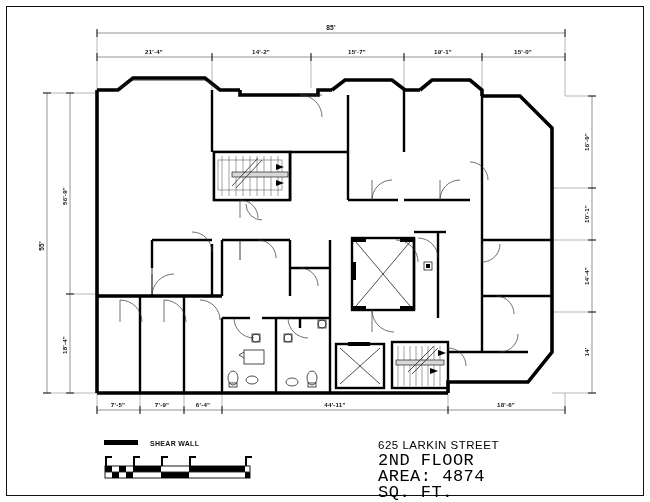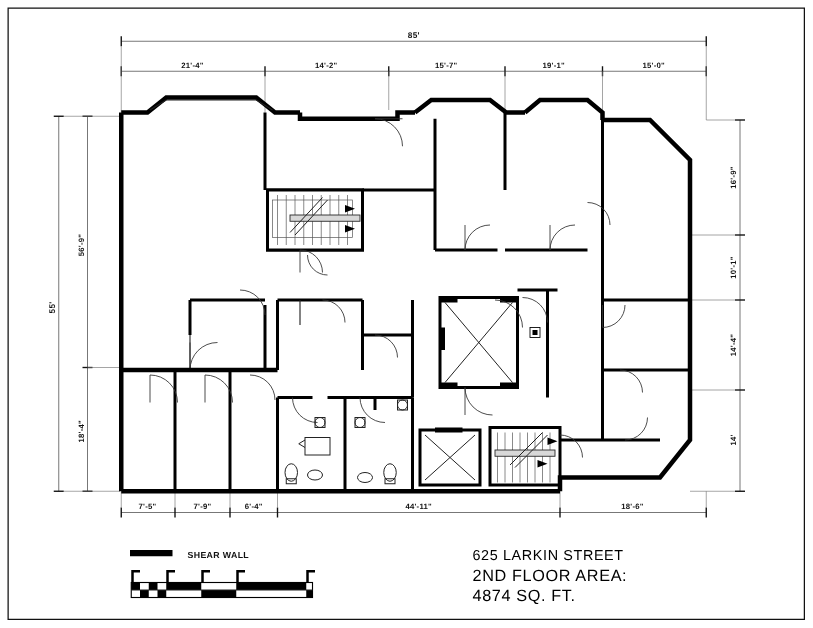--- a/index.html
+++ b/index.html
@@ -375,16 +375,16 @@
         <rect class="solidblk" x="245" y="472" width="5" height="6"></rect>
       </g>
       <line class="wall-thin" x1="105" y1="472" x2="250" y2="472"></line>
     </g>
 
   </svg>
   </div>
 
   <div style="position:absolute;left:378px;top:437px;line-height:16px;">
     <div style="font-size:11.5px;letter-spacing:.5px;">625 LARKIN STREET</div>
-    <div style="font-size:13px;letter-spacing:.5px;">2ND FLOOR AREA:  4874 SQ. FT.</div>
+    <div style="font-size:17px;letter-spacing:.5px;font-family:Liberation Mono, monospace;">2ND FLOOR AREA:  4874 SQ. FT.</div>
   </div>
 
 </div>
 
 </body></html>

